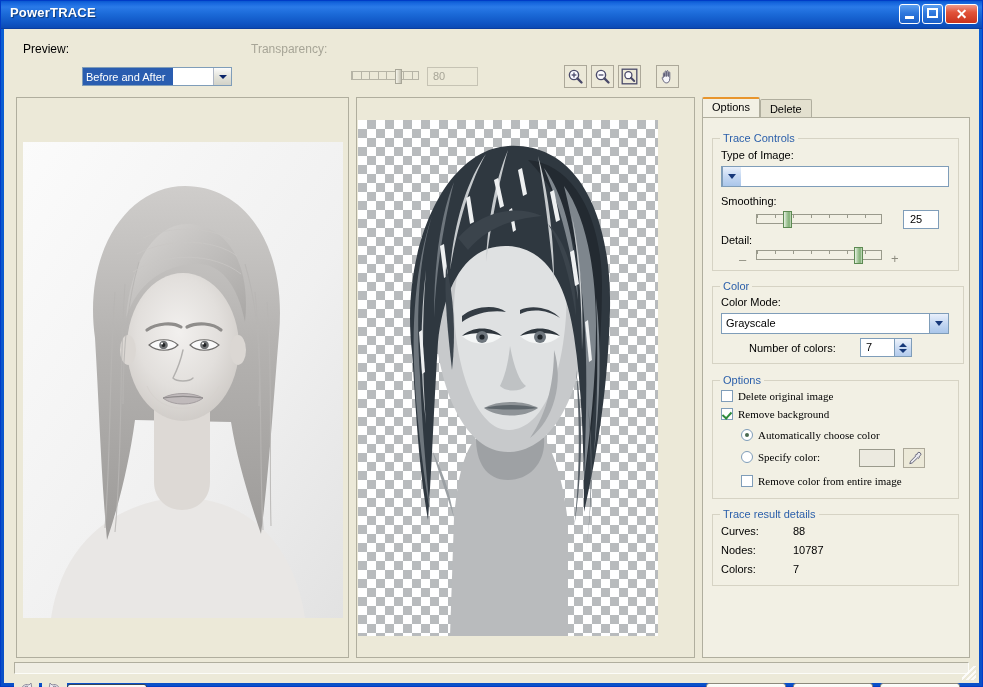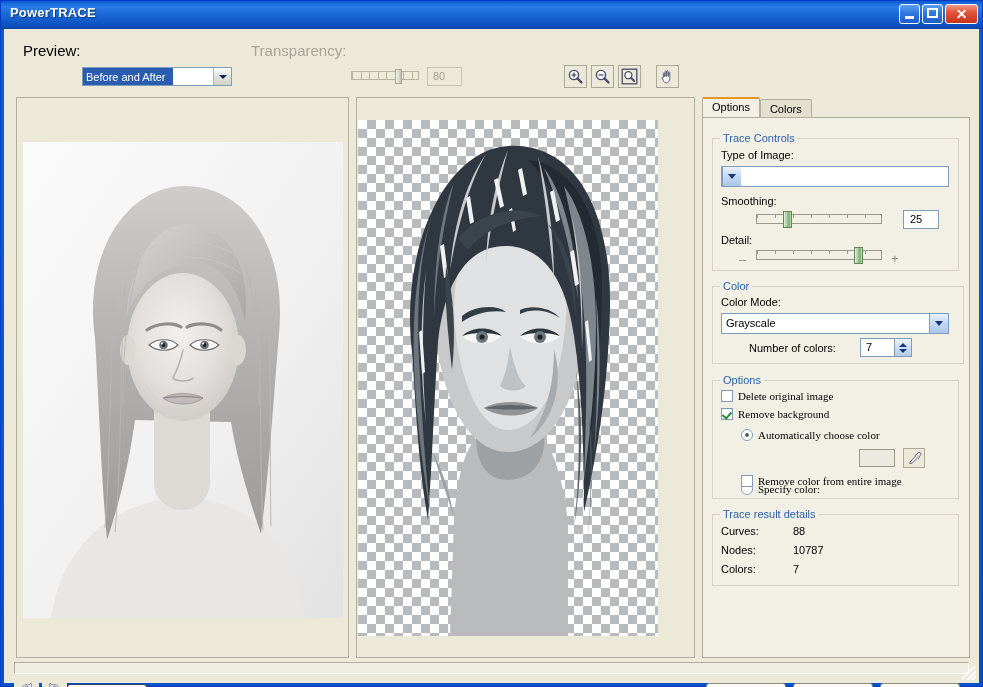--- a/index.html
+++ b/index.html
@@ -73,21 +73,21 @@
   }
 
   
   .client {
     position: absolute; left: 3px; top: 28px; right: 3px; bottom: 3px;
     background: #ece9d8;
   }
 
   
   .topbar { position: absolute; left: 0; top: 0; right: 0; height: 33px; }
-  .lbl { color: #000; font-size: 15px; }
+  .lbl { color: #000; font-size: 12px; }
   .lbl.dis { color: #a7a597; }
 
   #preview-label { position: absolute; left: 19px; top: 13px; }
 
   .combo {
     position: absolute;
     border: 1px solid #7f9db9;
     background: #fff;
     box-sizing: border-box;
     display: flex; align-items: stretch;
@@ -130,21 +130,21 @@
     background-clip: content-box;
   }
   .thumb-dis {
     position: absolute; top: 0px; width: 7px; height: 15px;
     background: linear-gradient(to right,#f4f3ea 0%,#dedcce 50%,#bfbdb0 100%);
     border: 1px solid #a8a698;
     box-sizing: border-box;
   }
   #transparency-value {
     position: absolute; left: 423px; top: 38px;
-    width: 35px; height: 19px;
+    width: 51px; height: 19px;
     border: 1px solid #c6c3b4; background: #ece9d8;
     color: #a7a597;
     box-sizing: border-box;
     line-height: 17px; padding-left: 5px;
   }
 
   
   .toolgrp { position: absolute; left: 560px; top: 36px; display: flex; gap: 4px; }
   .tool {
     width: 23px; height: 23px;
@@ -633,21 +633,21 @@
               <path d="M230 286 C236 334 234 386 228 432 C234 386 234 334 230 286 Z"></path>
             </g>
           </svg>
         </div>
       </div>
 
       <div id="options-panel">
 
         <div class="tabstrip">
           <div class="tab active">Options</div>
-          <div class="tab">Colors</div>
+          <div class="tab">Delete</div>
         </div>
 
         <div class="tabbody">
 
           <div class="group" id="grp-trace">
             <span class="glabel">Trace Controls</span>
 
             <div class="ftext" style="left:8px; top:10px;">Type of Image:</div>
 
             <div class="combo2" style="left:8px; top:27px; width:228px; height:21px;">
@@ -707,21 +707,21 @@
             <div class="chkrow" style="left:8px; top:27px;">
               <span class="chk on"></span>
               <span>Remove background</span>
             </div>
 
             <div class="chkrow" style="left:28px; top:48px;">
               <span class="rad on"></span>
               <span>Automatically choose color</span>
             </div>
 
-            <div class="chkrow" style="left:28px; top:70px;margin-top:32px;">
+            <div class="chkrow" style="left:28px; top:70px;">
               <span class="rad"></span>
               <span>Specify color:</span>
             </div>
             <div class="swatch" style="left:146px; top:68px;"></div>
             <div class="eyedrop" style="left:190px; top:67px;">
               <svg width="15" height="15" viewBox="0 0 15 15">
                 <path d="M10.6 1.9a1.9 1.9 0 0 1 2.7 2.7l-1.5 1.3 .5 .6-1 .9-.6-.6-5.4 5.1-2.5 .8 .8-2.5 5.2-5.3-.6-.6 .9-1 .6 .5z" fill="#e9e9ef" stroke="#5b5b72" stroke-width=".9" stroke-linejoin="round"></path>
               </svg>
             </div>
 

